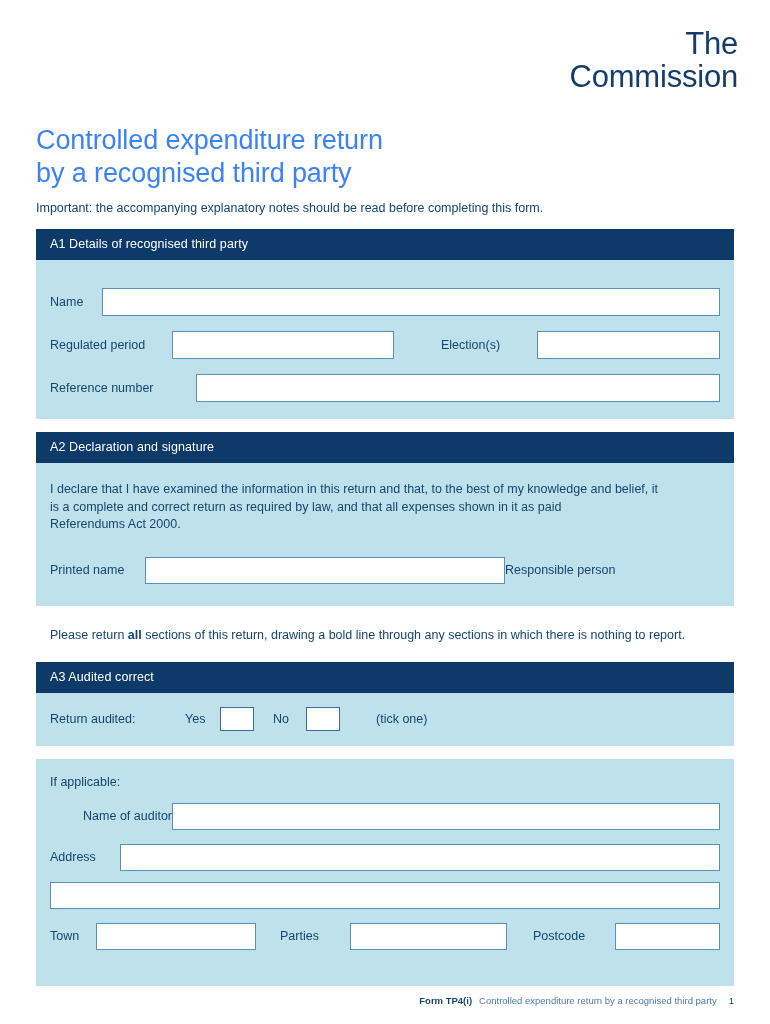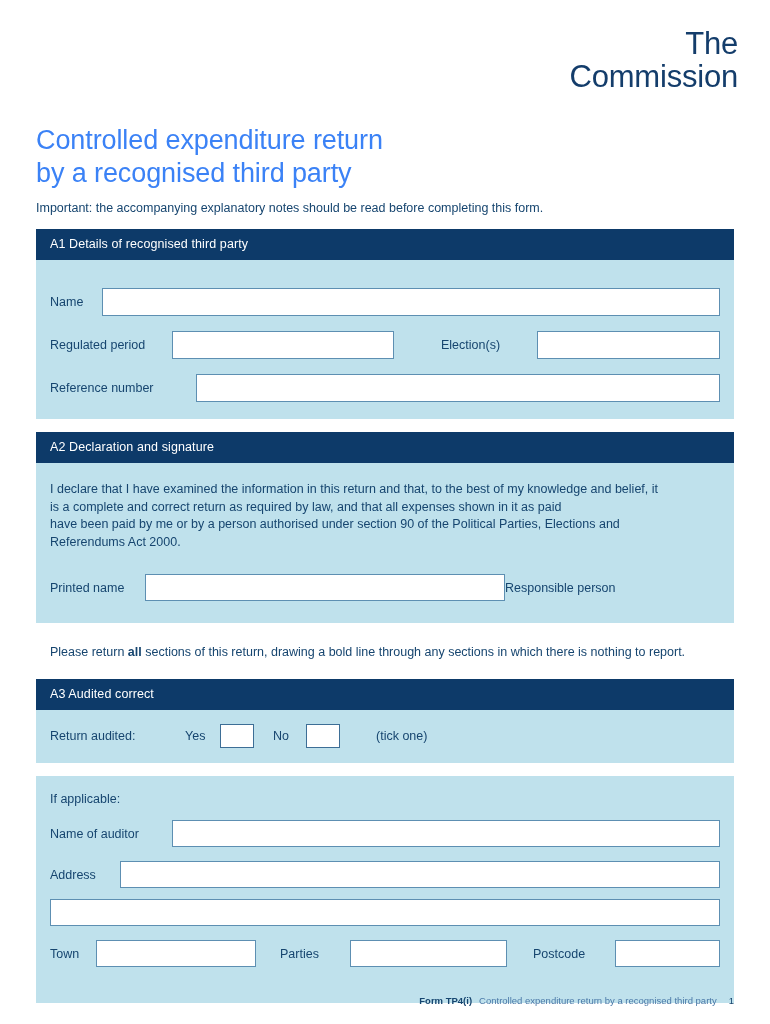--- a/index.html
+++ b/index.html
@@ -152,21 +152,21 @@
   .a3-row { padding-top: 14px; padding-bottom: 15px; }
   .a3-row .label.l-ra { width: 135px; }
   .a3-row .label.l-yes { width: 35px; }
   .a3-row .label.l-no { width: 33px; padding-left: 19px; }
   .a3-row .boxsm.tick { width: 34px; height: 24px; }
   .a3-row .label.l-tick { padding-left: 36px; }
 
   
   .aud-app { padding-top: 16px; font-size: 12.5px; }
   .aud-name { padding-top: 14px; }
-  .aud-name .label { width: 122px; }
+  .aud-name .label { width: 122px; text-align: right; }
   .aud-name .field { flex: 1; height: 27px; }
   .aud-addr { padding-top: 14px; }
   .aud-addr .label { width: 70px; }
   .aud-addr .field { flex: 1; height: 27px; }
   .aud-addr2 { padding-top: 11px; }
   .aud-addr2 .field { flex: 1; height: 27px; }
   .aud-tcp { padding-top: 14px; padding-bottom: 36px; }
   .aud-tcp .label.l-town { width: 46px; }
   .aud-tcp .field.f-town { width: 160px; height: 27px; }
   .aud-tcp .label.l-county { width: 70px; padding-left: 24px; }
@@ -226,21 +226,20 @@
   </div>
 
   <div class="gap-white"></div>
 
   <div class="sec-header">A2 Declaration and signature</div>
   <div class="sec-body">
 
     <div class="declaration">
       <div>I declare that I have examined the information in this return and that, to the best of my knowledge and belief, it</div>
       <div>is a complete and correct return as required by law, and that all expenses shown in it as paid</div>
-      <div>have been paid by me or by a person authorised under section 90 of the Political Parties, Elections and</div>
       <div>Referendums Act 2000.</div>
     </div>
 
 
     <div class="row a2-printed">
       <div class="label l-printed">Printed name</div>
       <div class="field f-printed"></div>
       <div class="label l-resp">Responsible person</div>
     </div>
 

